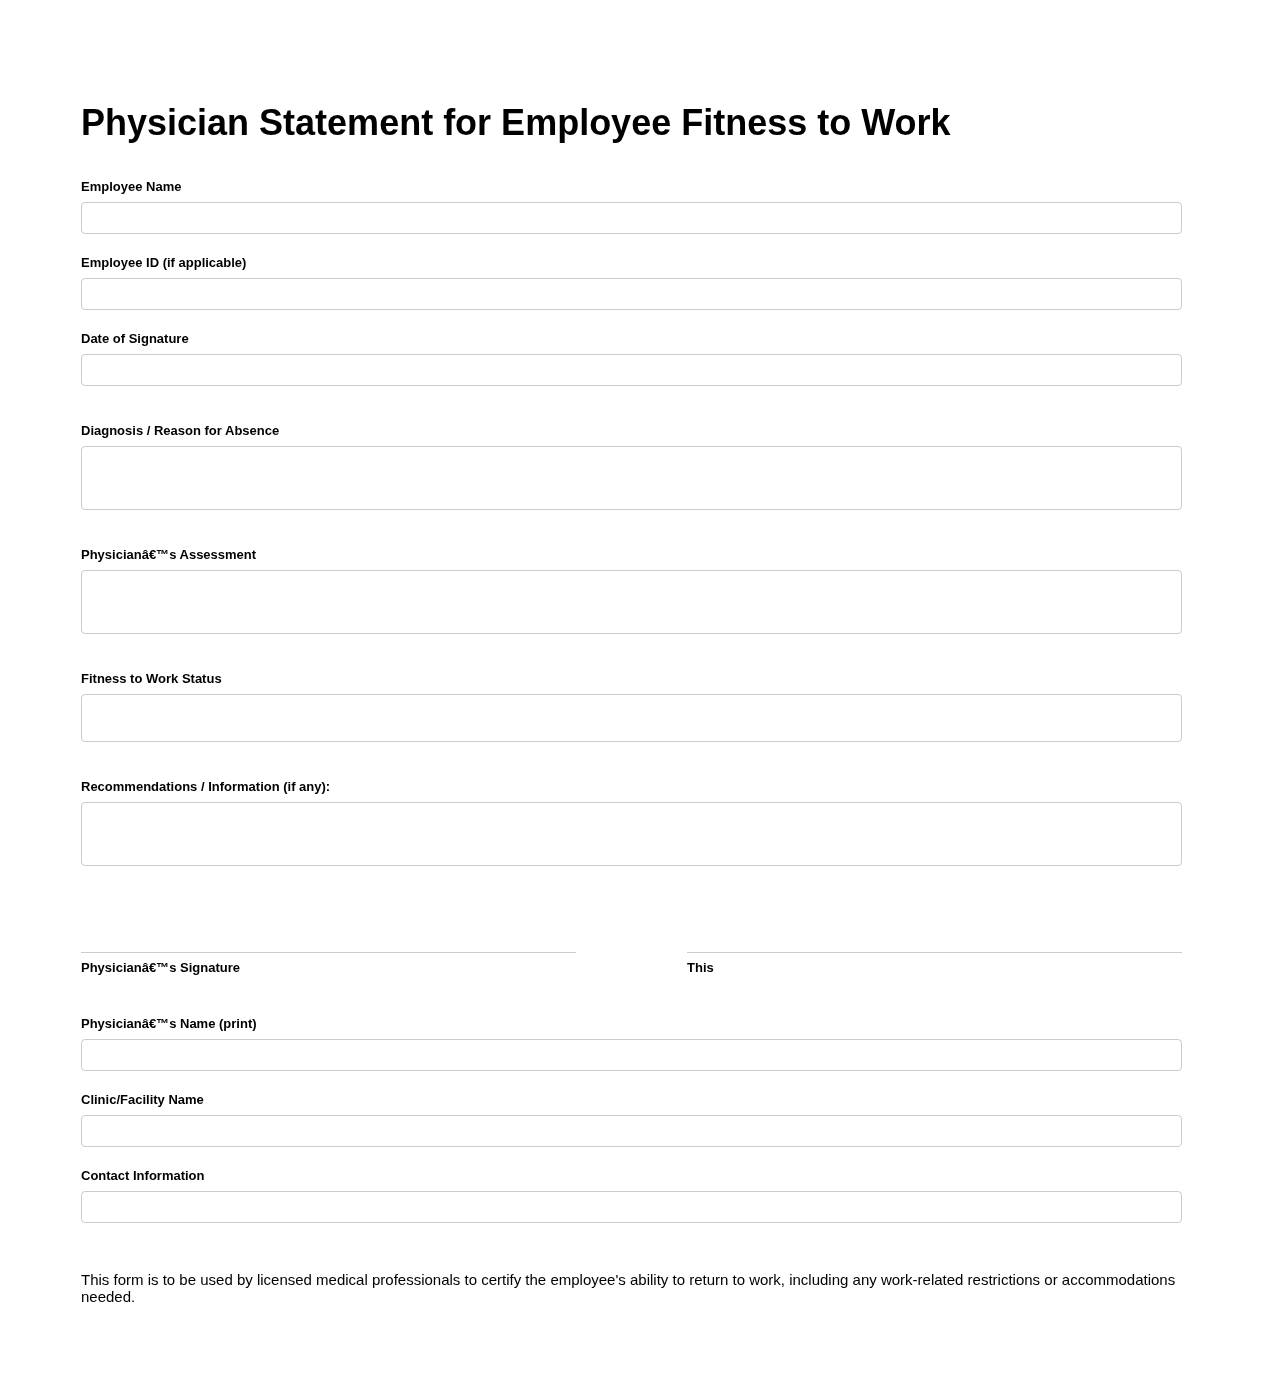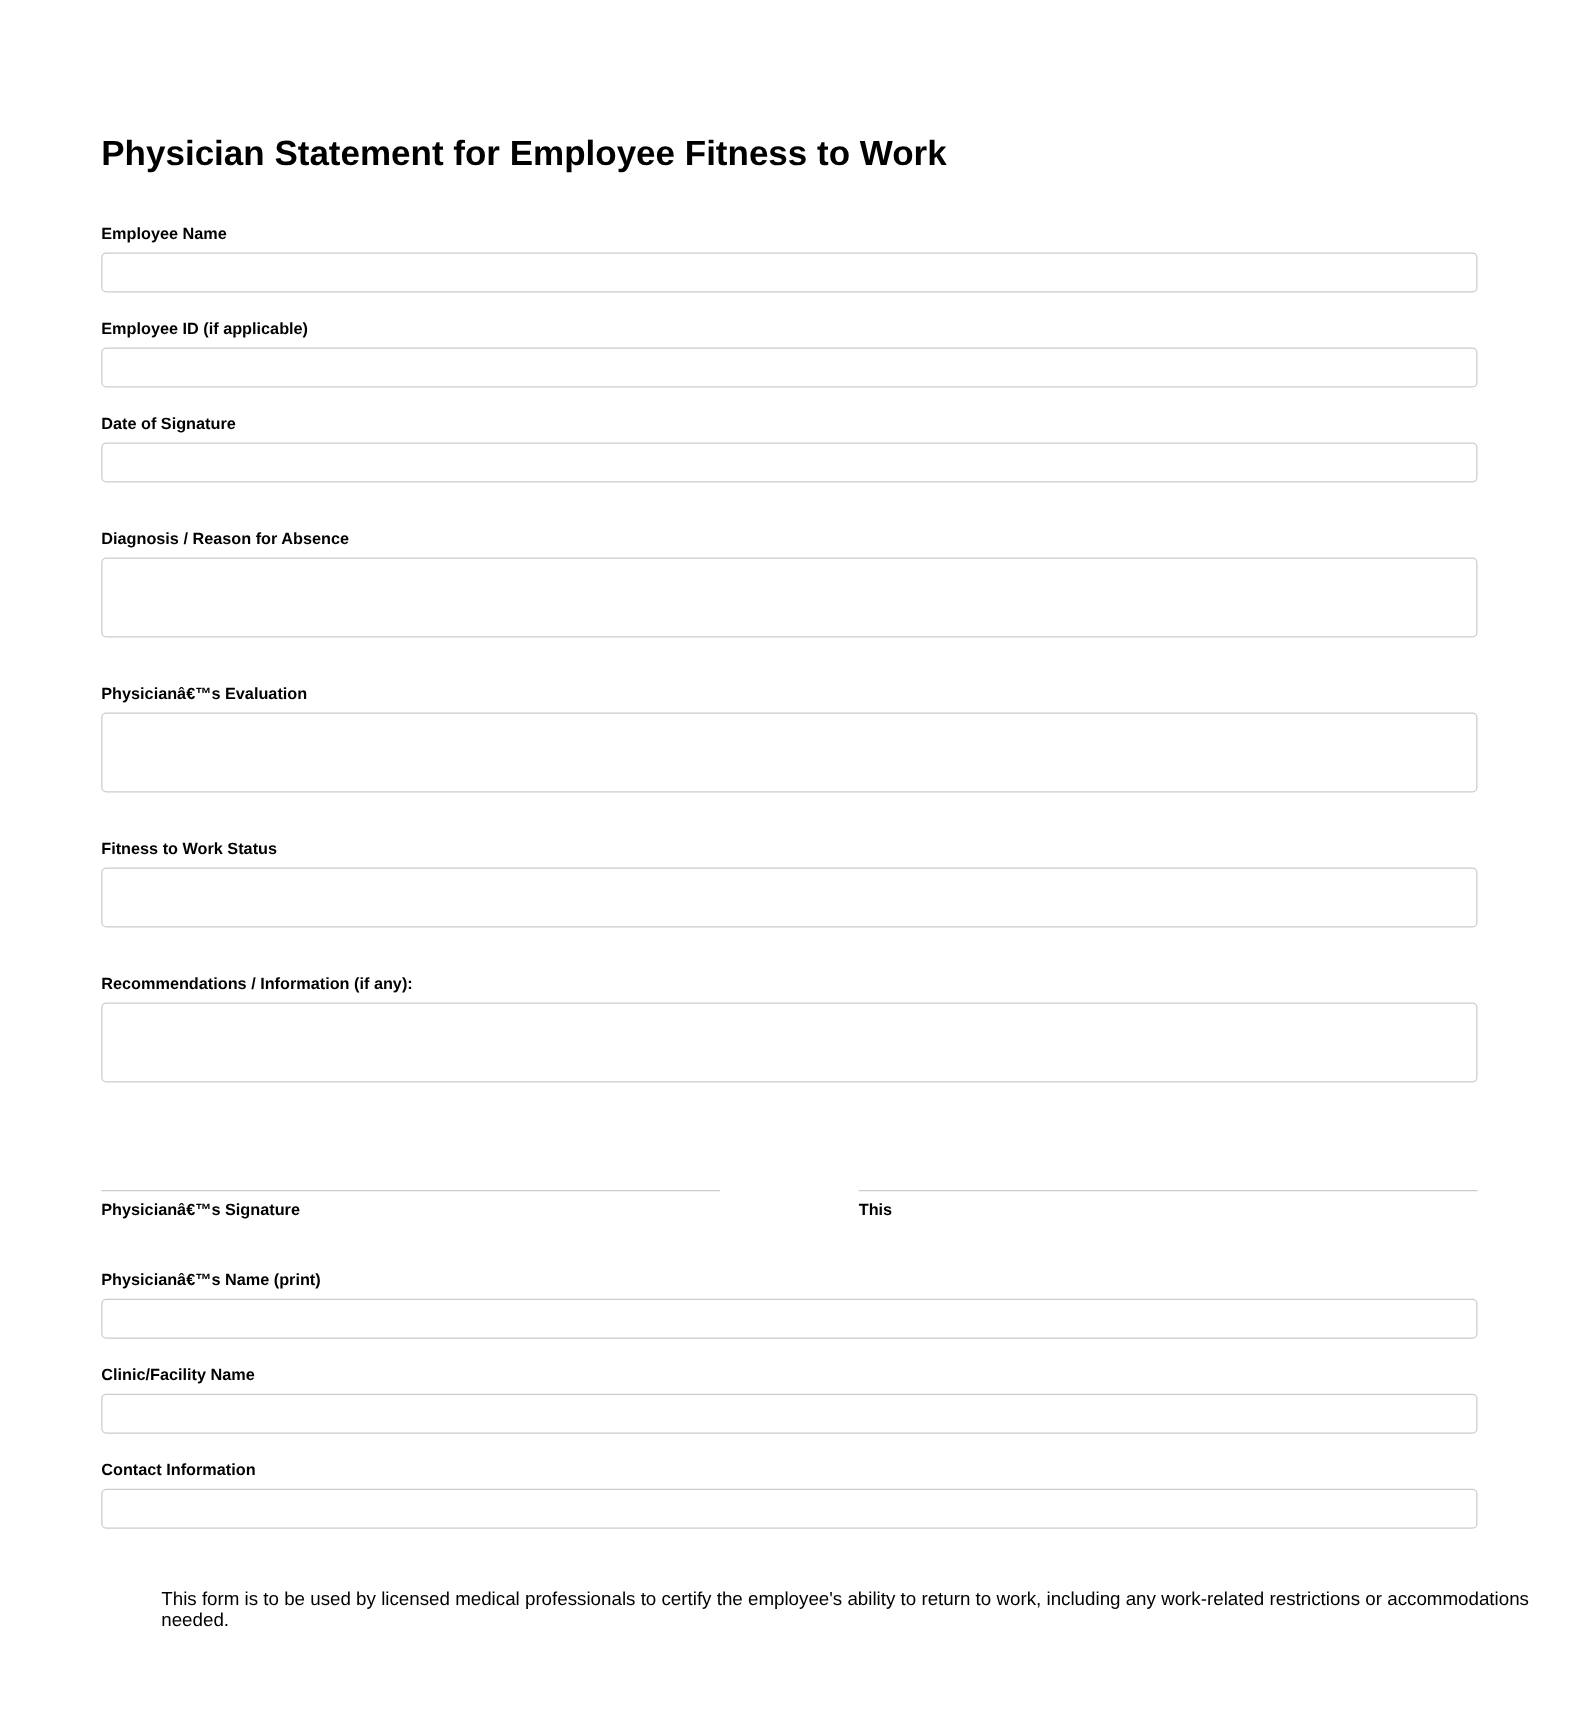--- a/index.html
+++ b/index.html
@@ -1,49 +1,49 @@
 <!DOCTYPE html>
 <html><head>
 <meta charset="utf-8">
 <style>
   html, body { margin: 0; padding: 0; background: #ffffff; }
   body { width: 1263px; height: 1389px; position: relative; overflow: hidden;
          font-family: "Liberation Sans", sans-serif; color: #000; }
   .page { position: absolute; left: 81px; top: 0; width: 1101px; }
-  h1 { position: absolute; top: 104px; left: 0; margin: 0; font-size: 28px; font-weight: bold; line-height: 38px; white-space: nowrap; text-align: center; }
+  h1 { position: absolute; top: 104px; left: 0; margin: 0; font-size: 36px; font-weight: bold; line-height: 38px; white-space: nowrap; text-align: center; }
   .label { position: absolute; left: 0; font-size: 13px; font-weight: bold; line-height: 18px; white-space: nowrap; }
   .field { position: absolute; left: 0; width: 1101px; box-sizing: border-box;
            border: 1px solid #cccccc; border-radius: 4px; background: #fff;
            font-family: "Liberation Sans", sans-serif; font-size: 15px; padding: 6px 8px; margin: 0; outline: none; resize: none; }
   .input { height: 32px; }
   .area { height: 64px; }
   .status { height: 48px; }
   .sigline { position: absolute; top: 952px; height: 0; border-top: 1px solid #cccccc; }
   .footer { position: absolute; left: 0; top: 1271px; width: 1101px; height: 32px; overflow: hidden;
-            font-size: 15px; line-height: 17px; margin-left: 48px; }
+            font-size: 15px; line-height: 17px; }
 </style>
 </head>
 <body>
 
 <div class="page">
   <h1>Physician Statement for Employee Fitness to Work</h1>
 
   <div class="label" style="top:178px">Employee Name</div>
   <input class="field input" style="top: 202px;" value="">
 
   <div class="label" style="top:254px">Employee ID (if applicable)</div>
   <input class="field input" style="top: 278px;" value="">
 
   <div class="label" style="top:330px">Date of Signature</div>
   <input class="field input" style="top: 354px;" value="">
 
   <div class="label" style="top:422px">Diagnosis / Reason for Absence</div>
   <textarea class="field area" style="top: 446px;"></textarea>
 
-  <div class="label" style="top:546px">Physicianâ€™s Evaluation</div>
+  <div class="label" style="top:546px">Physicianâ€™s Assessment</div>
   <textarea class="field area" style="top: 570px;"></textarea>
 
   <div class="label" style="top:670px">Fitness to Work Status</div>
   <textarea class="field status" style="top: 694px;"></textarea>
 
   <div class="label" style="top:778px">Recommendations / Information (if any):</div>
   <textarea class="field area" style="top: 802px;"></textarea>
 
   <div class="sigline" style="left:0; width:495px"></div>
   <div class="label" style="top:959px">Physicianâ€™s Signature</div>

